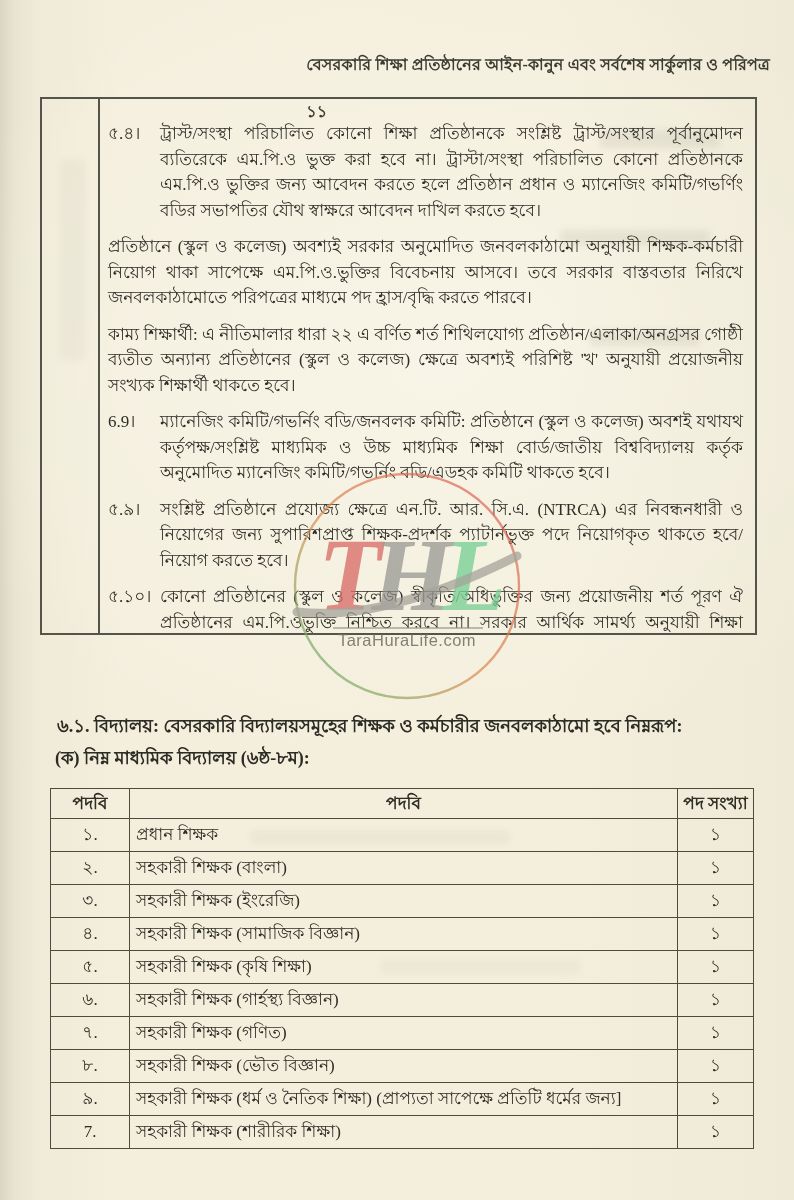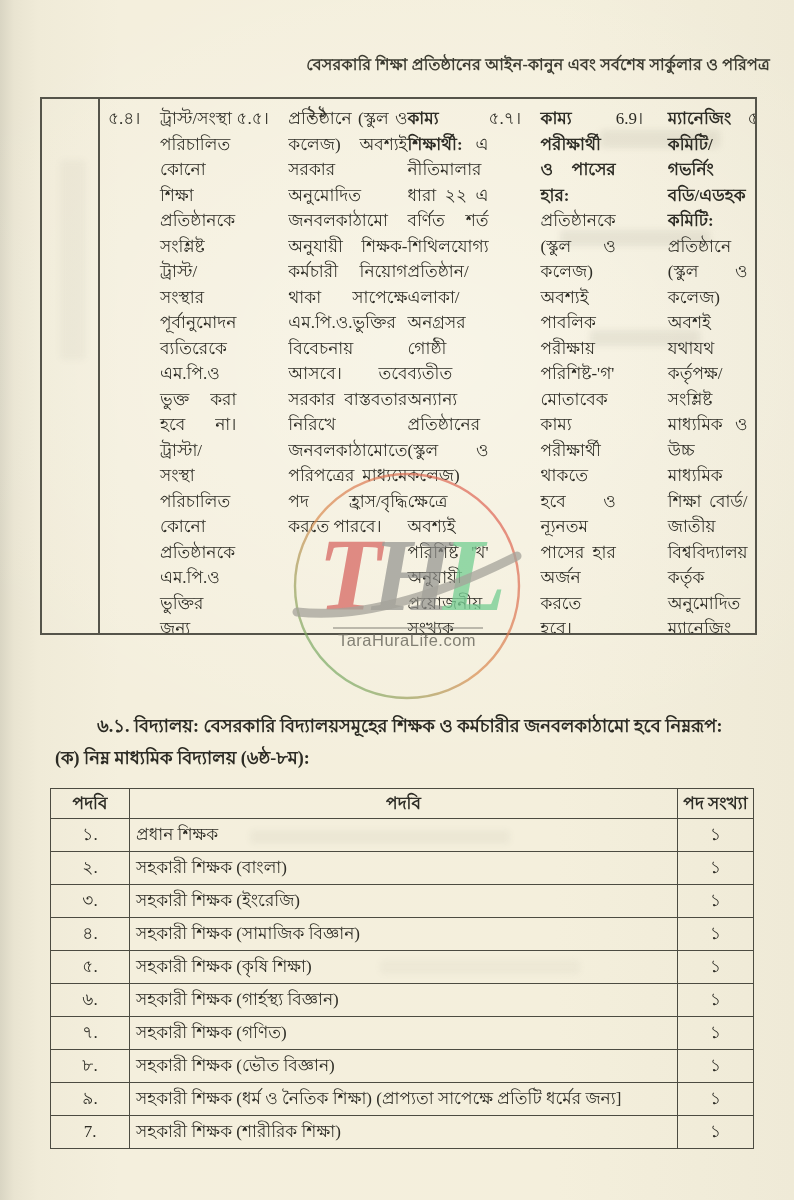--- a/index.html
+++ b/index.html
@@ -31,31 +31,31 @@
   .law-box{
     position:absolute;left:40px;top:97px;width:717px;height:538px;
     border:2px solid #55544a;box-sizing:border-box;
     overflow:hidden;
   }
   .law-box::before{
     content:"";position:absolute;left:56px;top:0;bottom:0;width:2px;background:#55544a;
   }
   .law-box .paras{
     position:absolute;left:60px;right:0;top:0;bottom:0;
-    padding:7px 12px 6px 6px;box-sizing:border-box;
-    display:flex;flex-direction:row;gap:0;
+    padding:22px 12px 6px 6px;box-sizing:border-box;
+    display:flex;flex-direction:column;gap:11px;
   }
   .para{display:flex;font-size:17px;line-height:25.5px;}
   .para .num{flex:0 0 52px;white-space:nowrap;}
   .para .txt{flex:1;text-align:justify;}
-  .para .lead{font-weight:bold;}
+  .para .lead{font-weight:normal;}
 
   
   .sec-heading{position:absolute;left:73px;top:668px;font-size:21px;font-weight:bold;color:#2c2b24;}
-  .sec-sub{position:absolute;left:57px;top:712px;font-size:18px;font-weight:bold;color:#2c2b24;margin-left:40px;}
+  .sec-sub{position:absolute;left:57px;top:712px;font-size:18px;font-weight:bold;color:#2c2b24;}
   .sec-label{position:absolute;left:55px;top:744px;font-size:18px;font-weight:bold;color:#2c2b24;}
 
   
   table.staffing{
     position:absolute;left:50px;top:788px;width:704px;
     border-collapse:collapse;table-layout:fixed;
     font-size:17px;color:#2e2d26;
   }
   table.staffing th,table.staffing td{border:1.6px solid #4c4b41;box-sizing:border-box;}
   table.staffing th{height:30px;font-weight:bold;text-align:center;padding:0 1px;}
@@ -87,38 +87,37 @@
 
   <div class="law-box">
     <div class="paras">
 
       <div class="para">
         <span class="num">৫.৪।</span>
         <span class="txt"><b class="lead"></b><span>ট্রাস্ট/সংস্থা পরিচালিত কোনো শিক্ষা প্রতিষ্ঠানকে সংশ্লিষ্ট ট্রাস্ট/সংস্থার পূর্বানুমোদন ব্যতিরেকে এম.পি.ও ভুক্ত করা হবে না। ট্রাস্টা/সংস্থা পরিচালিত কোনো প্রতিষ্ঠানকে এম.পি.ও ভুক্তির জন্য আবেদন করতে হলে প্রতিষ্ঠান প্রধান ও ম্যানেজিং কমিটি/গভর্ণিং বডির সভাপতির যৌথ স্বাক্ষরে আবেদন দাখিল করতে হবে।</span></span>
       </div>
 
       <div class="para">
-        <span class="num">৫.৫।</span>
         <span class="txt"><b class="lead"></b><span>প্রতিষ্ঠানে (স্কুল ও কলেজ) অবশ্যই সরকার অনুমোদিত জনবলকাঠামো অনুযায়ী শিক্ষক-কর্মচারী নিয়োগ থাকা সাপেক্ষে এম.পি.ও.ভুক্তির বিবেচনায় আসবে। তবে সরকার বাস্তবতার নিরিখে জনবলকাঠামোতে পরিপত্রের মাধ্যমে পদ হ্রাস/বৃদ্ধি করতে পারবে।</span></span>
       </div>
 
       <div class="para">
         <span class="txt"><b class="lead">কাম্য শিক্ষার্থী:</b><span> এ নীতিমালার ধারা ২২ এ বর্ণিত শর্ত শিথিলযোগ্য প্রতিষ্ঠান/এলাকা/অনগ্রসর গোষ্ঠী ব্যতীত অন্যান্য প্রতিষ্ঠানের (স্কুল ও কলেজ) ক্ষেত্রে অবশ্যই পরিশিষ্ট 'খ' অনুযায়ী প্রয়োজনীয় সংখ্যক শিক্ষার্থী থাকতে হবে।</span></span>
       </div>
 
-      <div class="para">
-        <span class="num">৫.৭।</span>
-        <span class="txt"><b class="lead">কাম্য পরীক্ষার্থী ও পাসের হার:</b><span> প্রতিষ্ঠানকে (স্কুল ও কলেজ) অবশ্যই পাবলিক পরীক্ষায় পরিশিষ্ট-'গ' মোতাবেক কাম্য পরীক্ষার্থী থাকতে হবে ও ন্যূনতম পাসের হার অর্জন করতে হবে।</span></span>
-      </div>
 
       <div class="para">
         <span class="num">6.9।</span>
-        <span class="txt"><b class="lead">ম্যানেজিং কমিটি/গভর্নিং বডি/এডহক কমিটি:</b><span> প্রতিষ্ঠানে (স্কুল ও কলেজ) অবশই যথাযথ কর্তৃপক্ষ/সংশ্লিষ্ট মাধ্যমিক ও উচ্চ মাধ্যমিক শিক্ষা বোর্ড/জাতীয় বিশ্ববিদ্যালয় কর্তৃক অনুমোদিত ম্যানেজিং কমিটি/গভর্নিং বডি/এডহক কমিটি থাকতে হবে।</span></span>
-      </div>
-
+        <span class="txt"><b class="lead">ম্যানেজিং কমিটি/গভর্নিং বডি/জনবলক কমিটি:</b><span> প্রতিষ্ঠানে (স্কুল ও কলেজ) অবশই যথাযথ কর্তৃপক্ষ/সংশ্লিষ্ট মাধ্যমিক ও উচ্চ মাধ্যমিক শিক্ষা বোর্ড/জাতীয় বিশ্ববিদ্যালয় কর্তৃক অনুমোদিত ম্যানেজিং কমিটি/গভর্নিং বডি/এডহক কমিটি থাকতে হবে।</span></span>
+      </div>
+
+      <div class="para">
+        <span class="num">৫.৯।</span>
+        <span class="txt"><b class="lead"></b><span>সংশ্লিষ্ট প্রতিষ্ঠানে প্রযোজ্য ক্ষেত্রে এন.টি. আর. সি.এ. (NTRCA) এর নিবন্ধনধারী ও নিয়োগের জন্য সুপারিশপ্রাপ্ত শিক্ষক-প্রদর্শক প্যাটার্নভুক্ত পদে নিয়োগকৃত থাকতে হবে/নিয়োগ করতে হবে।</span></span>
+      </div>
 
       <div class="para">
         <span class="num">৫.১০।</span>
         <span class="txt"><b class="lead"></b><span>কোনো প্রতিষ্ঠানের (স্কুল ও কলেজ) স্বীকৃতি/অধিভুক্তির জন্য প্রয়োজনীয় শর্ত পূরণ ঐ প্রতিষ্ঠানের এম.পি.ওভুক্তি নিশ্চিত করবে না। সরকার আর্থিক সামর্থ্য অনুযায়ী শিক্ষা প্রতিষ্ঠানকে এম.পি.ও ভুক্ত করবে।</span></span>
       </div>
 
     </div>
   </div>
 
   <div class="sec-sub">৬.১. বিদ্যালয়: বেসরকারি বিদ্যালয়সমূহের শিক্ষক ও কর্মচারীর জনবলকাঠামো হবে নিম্নরূপ:</div>

